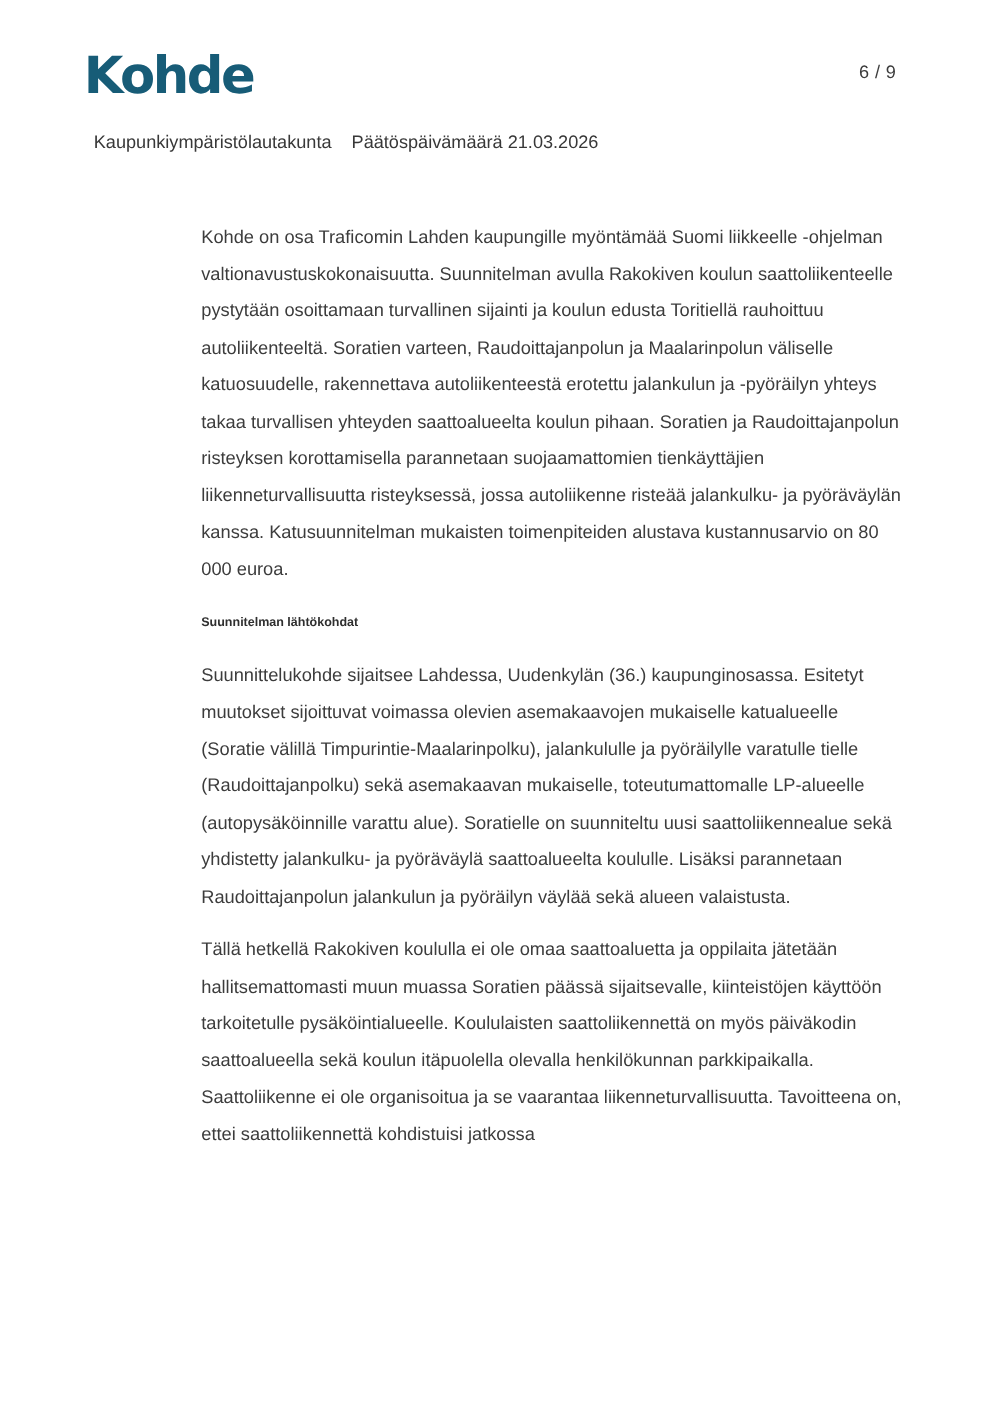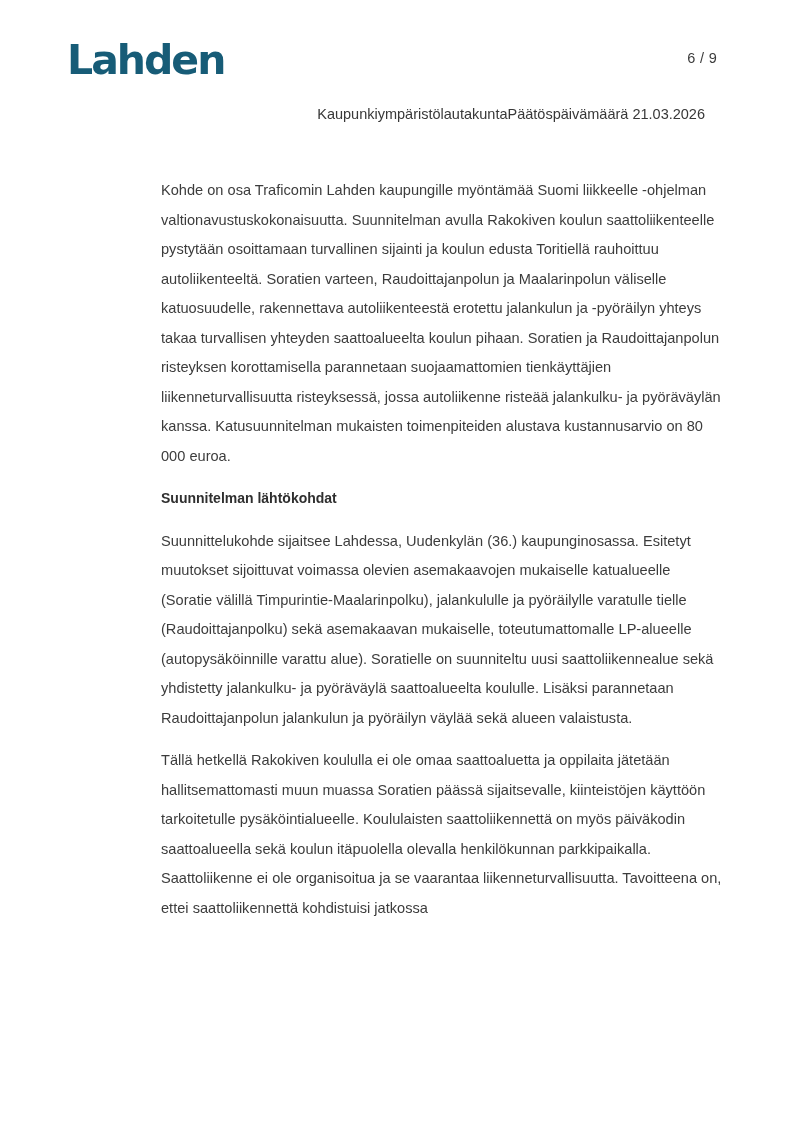--- a/index.html
+++ b/index.html
@@ -30,48 +30,49 @@
     font-size: 14.5px;
     color: #3c3c3c;
     letter-spacing: 0.3px;
   }
   .doc-header {
     position: absolute;
     left: 75px;
     right: 88px;
     top: 106px;
     display: flex;
-    justify-content: flex-end;
+    justify-content: flex-start;
     font-size: 14.5px;
     color: #383838;
+    gap: 16px;
   }
   .body-block {
     position: absolute;
     left: 161px;
     top: 176px;
     width: 563px;
     font-size: 14.6px;
     line-height: 29.5px;
     color: #3c3c3c;
     text-align: left;
   }
   .body-block p { margin-bottom: 13px; }
   .body-block h2 {
-    font-size: 14px;
+    font-size: 10px;
     font-weight: bold;
     color: #2f2f2f;
     margin-top: 2px;
     margin-bottom: 13px;
     line-height: 29.5px;
   }
 </style>
 </head>
 <body>
 
-<div class="logo">Lahden</div>
+<div class="logo">Kohde</div>
 
 <div class="page-number">6 / 9</div>
 
 <div class="doc-header">
   <span>Kaupunkiympäristölautakunta</span>
   <span>Päätöspäivämäärä 21.03.2026</span>
 </div>
 
 <div class="body-block">
 

